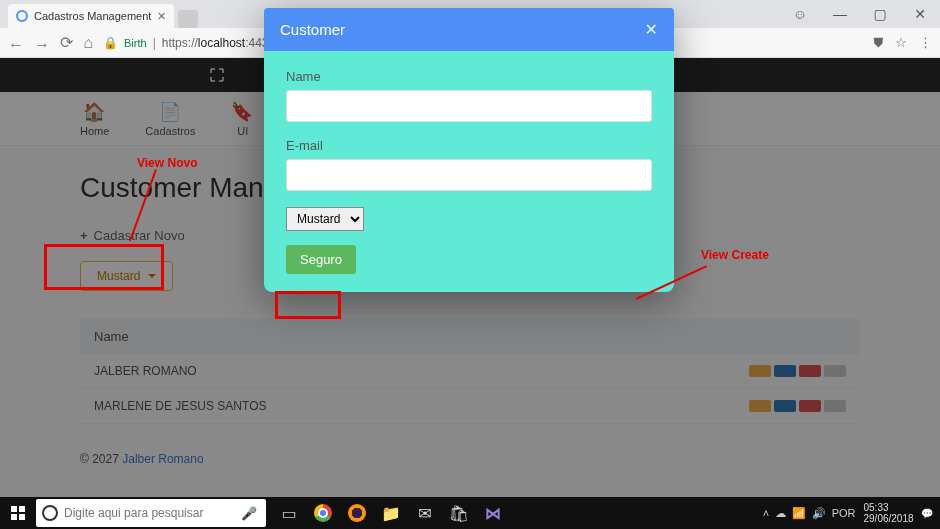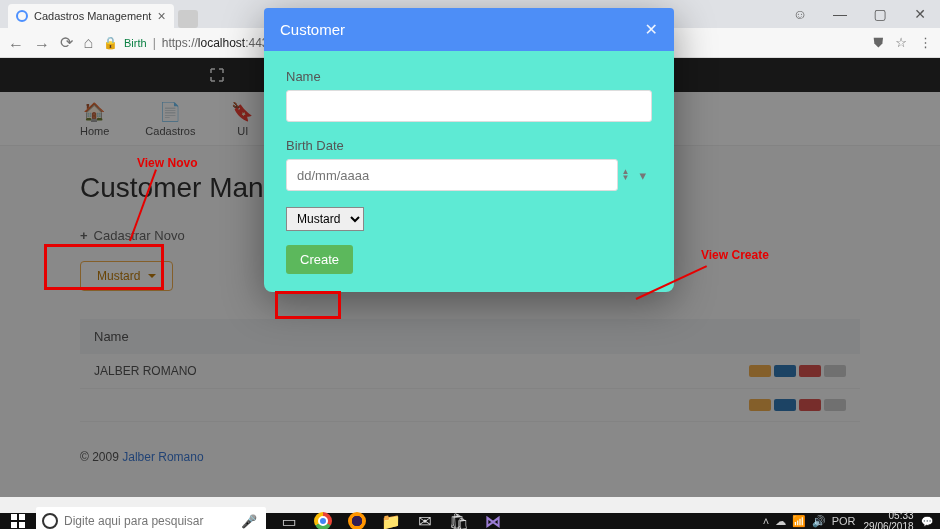--- a/index.html
+++ b/index.html
@@ -76,31 +76,31 @@
 .btn { padding: 7px 14px; border: none; border-radius: 3px; color: #fff; font-size: 13px; cursor: pointer; }
 .btn-success { background: #5cb85c; }
 .btn-info { background: #5bc0de; }
 
 
 .anno-box { position: absolute; border: 3px solid #e60000; z-index: 200; pointer-events: none; }
 .anno-label { position: absolute; color: #e60000; font-weight: bold; font-size: 12px; z-index: 210; pointer-events: none; background: rgba(255,255,255,0.0); }
 .anno-line { position: absolute; background: #e60000; z-index: 205; height: 2px; transform-origin: left center; pointer-events: none; }
 
 
-.taskbar { position: absolute; bottom: 0; left: 0; right: 0; height: 16px; background: #101010; display: flex; align-items: center; color: #ddd; }
+.taskbar { position: absolute; bottom: 0; left: 0; right: 0; height: 32px; background: #101010; display: flex; align-items: center; color: #ddd; }
 .start { width: 36px; display: flex; align-items: center; justify-content: center; }
 .start svg { color: #fff; }
 .search { display: flex; align-items: center; background: #fff; height: 28px; margin: 2px 0; border-radius: 2px; width: 230px; }
 .search .cortana { width: 28px; display: flex; align-items: center; justify-content: center; }
 .search .cortana-ring { width: 16px; height: 16px; border: 2px solid #333; border-radius: 50%; }
 .search input { border: none; outline: none; font-size: 12px; color: #555; flex: 1; }
 .task-icons { display: flex; align-items: center; gap: 0; margin-left: 6px; }
 .task-icons > div { width: 34px; height: 32px; display: flex; align-items: center; justify-content: center; font-size: 16px; }
 .tray { margin-left: auto; display: flex; align-items: center; gap: 8px; padding-right: 6px; font-size: 10px; }
-.tray .clock { text-align: right; line-height: 11px; }
+.tray .clock { line-height: 11px; }
 .tray-icons { display: flex; gap: 6px; color: #ccc; font-size: 11px; }
 </style>
 </head>
 <body>
 
 <div class="browser-tabbar">
   <div class="tab">
     <span class="favicon"></span>
     <span>Cadastros Management</span>
     <span class="close">×</span>
@@ -178,31 +178,32 @@
       <div class="table-row">
         <span class="row-name">JALBER ROMANO</span>
         <div class="row-badges">
           <span class="badge b-orange"></span>
           <span class="badge b-blue"></span>
           <span class="badge b-red"></span>
           <span class="badge b-grey"></span>
         </div>
       </div>
       <div class="table-row">
+        <span class="row-name">MARLENE DE JESUS SANTOS</span>
         <div class="row-badges">
           <span class="badge b-orange"></span>
           <span class="badge b-blue"></span>
           <span class="badge b-red"></span>
           <span class="badge b-grey"></span>
         </div>
       </div>
     </div>
 
     <div class="footer">
-      <span>© 2009 </span><a>Jalber Romano</a>
+      <span>© 2027 </span><a>Jalber Romano</a>
     </div>
   </div>
 
   <div class="page-dim"></div>
 
   <div class="anno-box" style="left:44px; top:186px; width:120px; height:46px;"></div>
   <div class="anno-label" style="left:137px; top:98px;">View Novo</div>
   <div class="anno-line" style="left:130px; top:182px; width:76px; transform: rotate(-70deg);"></div>
 
   <div class="anno-box" style="left:275px; top:233px; width:66px; height:28px;"></div>
@@ -214,37 +215,30 @@
   <div class="modal-header">
     <span>Customer</span>
     <span class="modal-close">✕</span>
   </div>
   <div class="modal-body">
     <div class="form-group">
       <label class="form-label">Name</label>
       <input class="form-input" style="">
     </div>
     <div class="form-group">
-      <label class="form-label">Birth Date</label>
-      <div class="date-row">
-        <input class="form-input date-input" placeholder="dd/mm/aaaa" style="">
-        <div class="spinner">
-            <span>▲</span>
-            <span>▼</span>
-          </div>
-        <span class="dd-caret">▾</span>
-      </div>
+      <label class="form-label">E-mail</label>
+      <input class="form-input" style="">
     </div>
     <div class="modal-select">
       <select>
         <option>Mustard</option>
       </select>
     </div>
     <div class="modal-actions">
-      <button class="btn btn-success">Create</button>
+      <button class="btn btn-success">Seguro</button>
     </div>
   </div>
 </div>
 
 <div class="taskbar">
   <div class="start">
     <svg width="14" height="14" viewBox="0 0 14 14">
         <rect x="0" y="0" width="6" height="6" fill="#fff"></rect>
         <rect x="8" y="0" width="6" height="6" fill="#fff"></rect>
         <rect x="0" y="8" width="6" height="6" fill="#fff"></rect>

